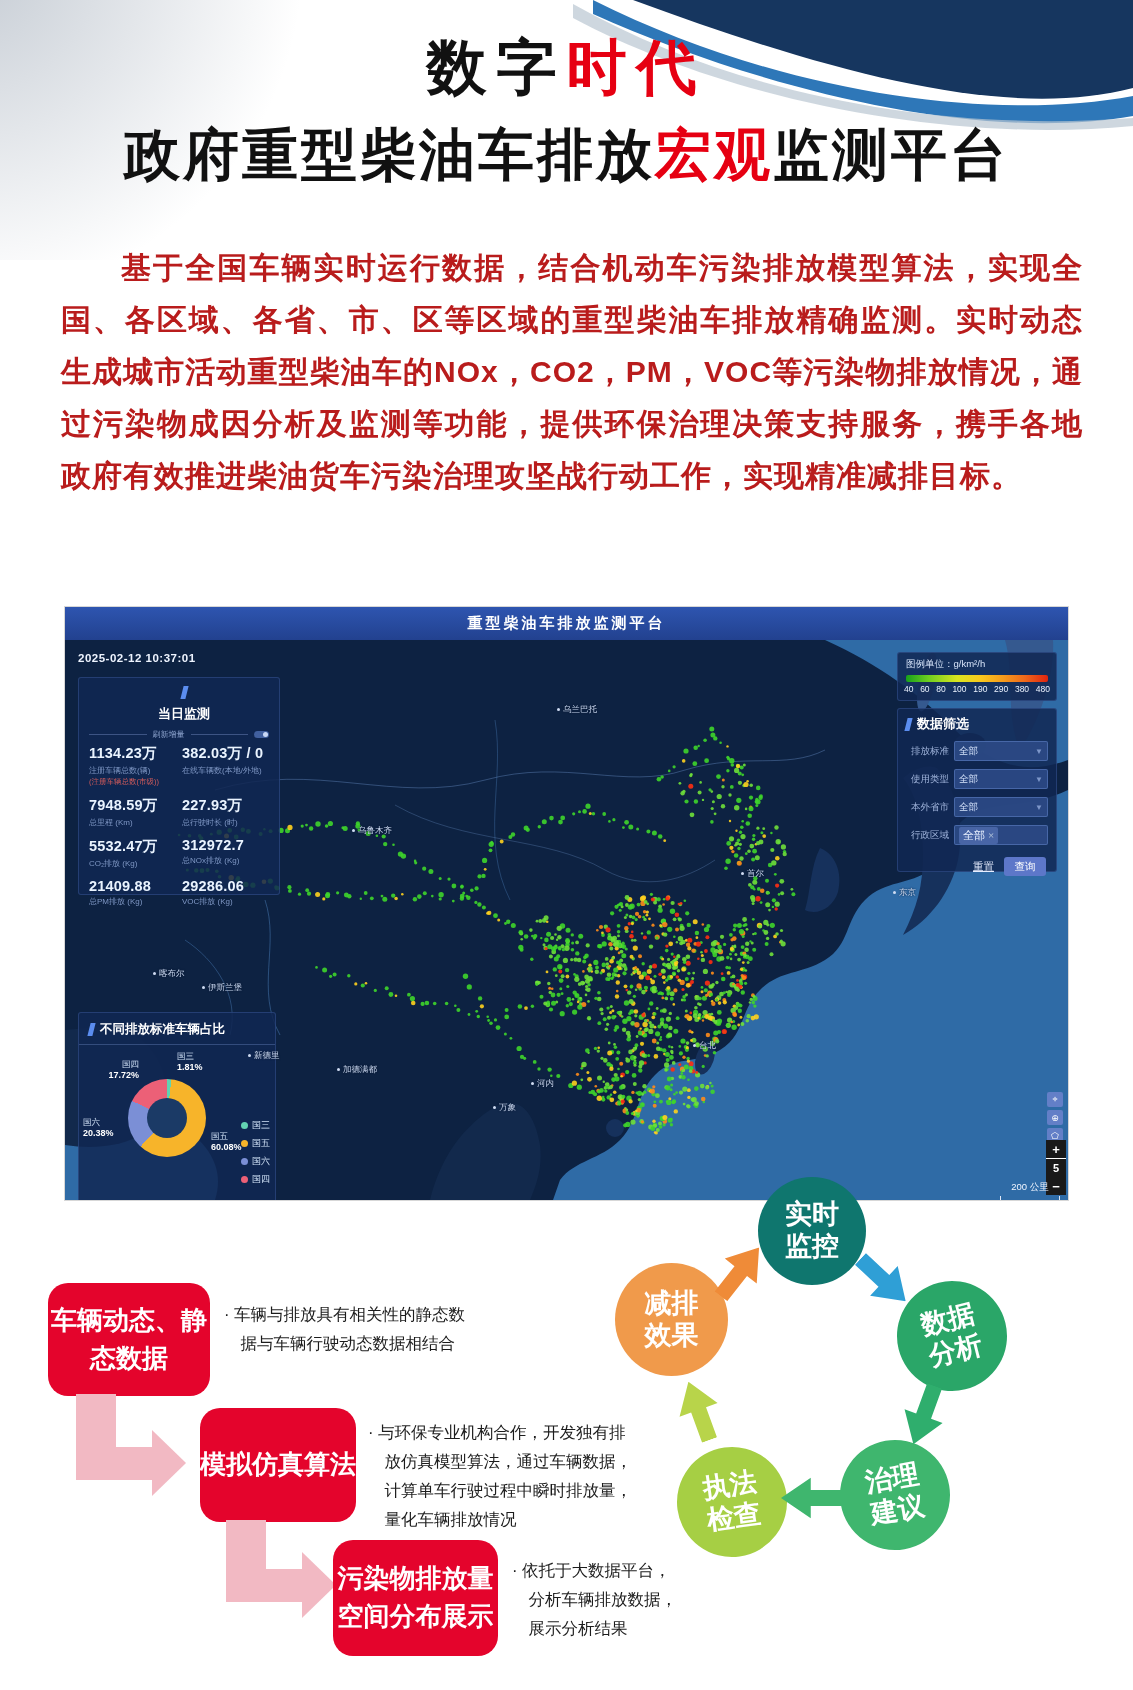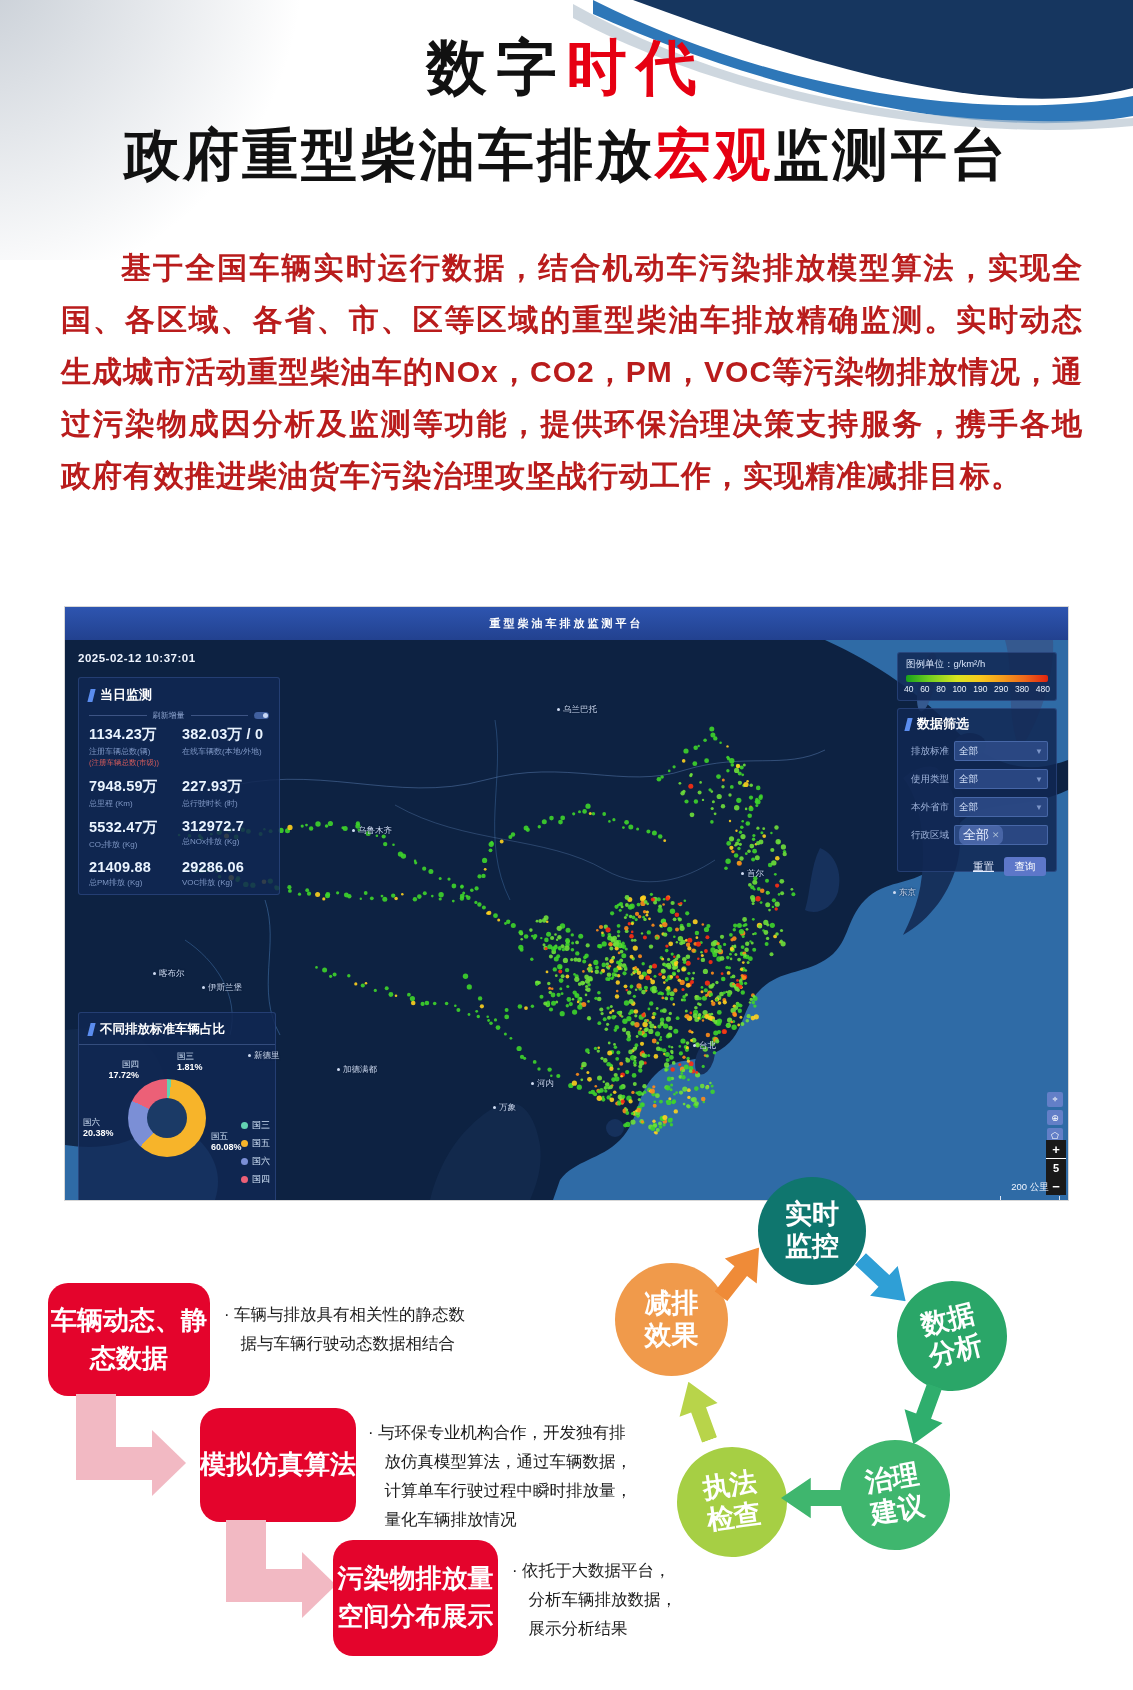--- a/index.html
+++ b/index.html
@@ -16,31 +16,31 @@
      font-size:56px;font-weight:bold;letter-spacing:3px;color:#111;}
   .red{color:#e60012;}
   .intro{position:absolute;left:57px;top:238px;width:1022px;margin:4px;
      font-size:30px;line-height:52px;color:#b91c1c;font-weight:700;
      text-align:justify;text-indent:2em;letter-spacing:1px;}
   
   .dashboard{position:absolute;left:65px;top:607px;width:1003px;height:593px;
      background:#0d2242;box-shadow:0 0 0 1px #d7d7d7;}
   .dash-titlebar{position:absolute;left:0;top:0;width:100%;height:33px;
      background:linear-gradient(180deg,#2e55b0,#22418f);display:flex;align-items:center;justify-content:center;
-     color:#fff;font-size:11px;font-weight:bold;letter-spacing:3px;}
+     color:#fff;font-size:15px;font-weight:bold;letter-spacing:3px;}
   .map{position:absolute;left:0;top:33px;width:1003px;height:560px;overflow:hidden;}
   .map svg.geo{position:absolute;left:0;top:0;}
   .timestamp{position:absolute;left:13px;top:12px;color:#eef4ff;font-size:11.5px;font-weight:bold;letter-spacing:.5px;}
   .panel{position:absolute;background:rgba(17,39,82,.85);border:1px solid rgba(90,130,210,.28);border-radius:3px;}
   .ptitle{display:flex;align-items:center;gap:6px;color:#fff;font-size:13px;font-weight:bold;}
   .ptitle .slash{width:5px;height:13px;background:#5b8df0;transform:skewX(-14deg);}
   .pdivider{height:1px;background:rgba(120,150,210,.35);margin-top:6px;}
   
   .today{left:13px;top:37px;width:200px;height:208px;padding:8px 0 0 0;}
-  .today .ptitle{padding-left:10px;}
+  .today .ptitle{padding-left:10px;flex-direction:column;}
   .refresh-row{display:flex;align-items:center;gap:6px;margin:6px 10px 0 10px;color:#8fa6d0;font-size:8px;}
   .refresh-row .ln{flex:1;height:1px;background:rgba(130,155,210,.4);}
   .toggle{width:15px;height:7px;border-radius:4px;background:#41609f;position:relative;}
   .toggle::after{content:"";position:absolute;right:1px;top:1px;width:5px;height:5px;border-radius:50%;background:#c9d8f5;}
   .stats{display:grid;grid-template-columns:1fr 1fr;padding:4px 8px 0 10px;row-gap:9px;column-gap:4px;}
   .stat .v{color:#eaf4ff;font-size:14.5px;font-weight:bold;letter-spacing:.2px;}
   .stat .l{color:#7f97c4;font-size:8px;margin-top:2px;}
   .stat .sl{color:#d25b5b;font-size:7.5px;margin-top:1px;min-height:1px;}
   
   .donut-panel{left:13px;top:372px;width:196px;height:178px;padding:8px 0 8px 0;}
@@ -60,21 +60,21 @@
      background:linear-gradient(90deg,#17a21b,#6fce20 16%,#d9e520 36%,#f8c91d 52%,#f59c1c 68%,#ef671b 84%,#e02410);}
   .ticks{display:flex;justify-content:space-between;margin:2px 6px 0 6px;color:#eaf2ff;font-size:8.5px;}
   
   .filter-panel{left:832px;top:68px;width:158px;height:156px;padding:6px 0 0 0;font-family:Liberation Serif, serif;}
   .filter-panel .ptitle{padding-left:8px;}
   .frow{display:flex;align-items:center;margin:8px 8px 0 8px;}
   .frow .fl{width:48px;color:#9fb3da;font-size:9.5px;text-align:center;}
   .fsel{flex:1;height:18px;background:rgba(44,74,134,.9);border:1px solid rgba(100,135,205,.5);
      border-radius:2px;display:flex;align-items:center;color:#d5e3fb;font-size:9.5px;padding:0 4px;position:relative;}
   .fsel .chev{position:absolute;right:4px;color:#7d96c9;font-size:8px;}
-  .chip{background:rgba(96,126,196,.55);border-radius:7px;padding:1px 4px;font-size:13px;color:#eaf1ff;}
+  .chip{background:rgba(96,126,196,.55);border-radius:2px;padding:1px 4px;font-size:11px;color:#eaf1ff;}
   .chip .x{margin-left:3px;color:#bcd;}
   .fbtns{display:flex;justify-content:flex-end;align-items:center;gap:10px;margin:12px 10px 0 0;}
   .reset{color:#e7eeff;font-size:10.5px;text-decoration:underline;cursor:pointer;}
   .query{width:42px;height:19px;background:#5d77c9;border-radius:3px;color:#fff;font-size:10.5px;
      display:flex;align-items:center;justify-content:center;cursor:pointer;}
   
   .map-tools{position:absolute;left:982px;top:452px;display:flex;flex-direction:column;gap:3px;}
   .tbtn{width:16px;height:15px;background:#637fc7;border-radius:2px;color:#fff;font-size:9px;
      display:flex;align-items:center;justify-content:center;cursor:pointer;}
   .zoom-ctl{position:absolute;left:981px;top:500px;display:flex;flex-direction:column;}

